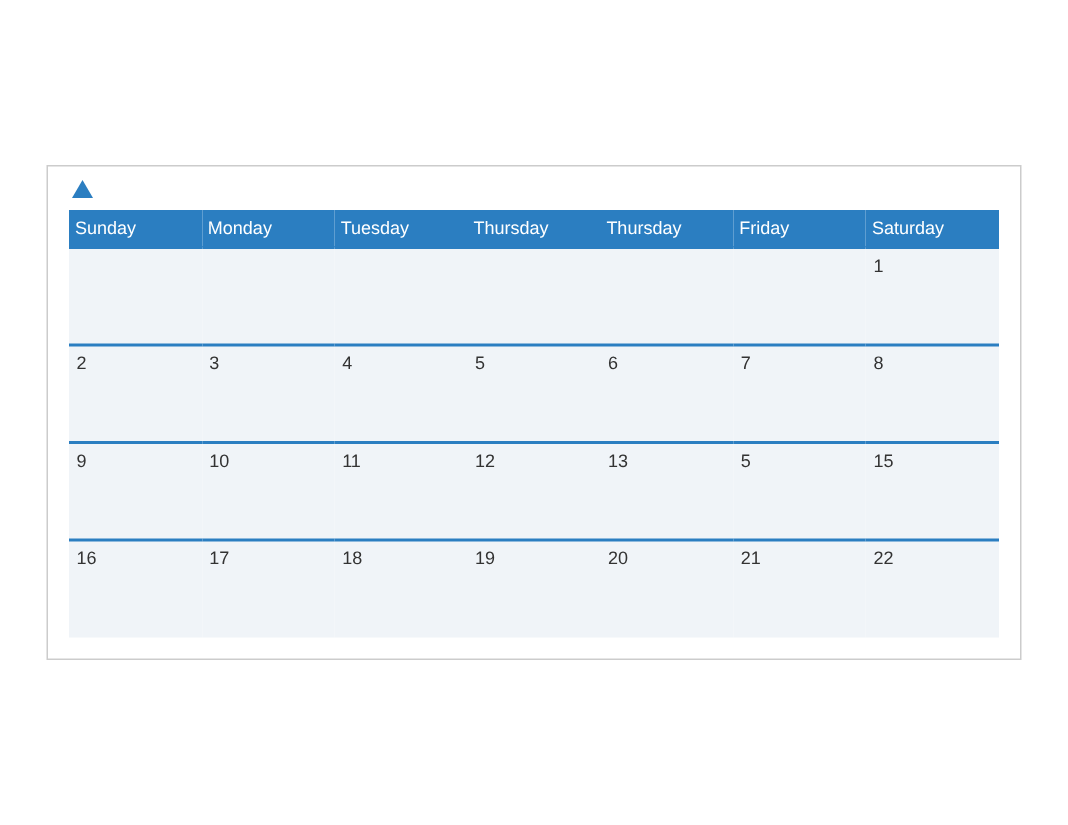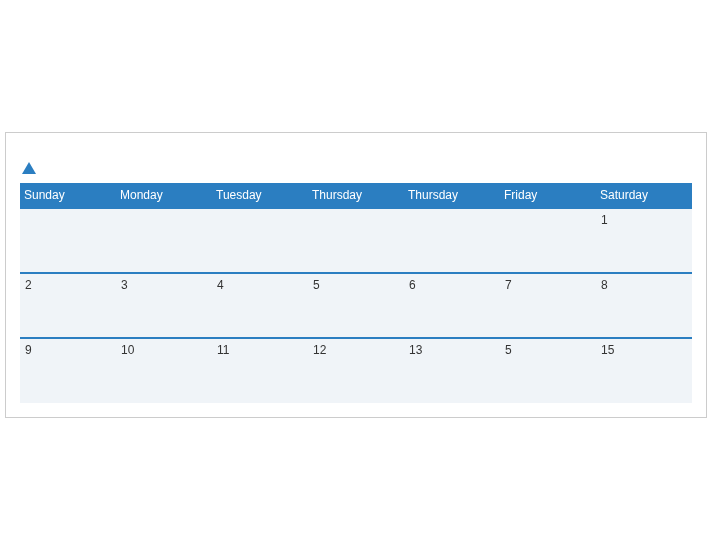--- a/index.html
+++ b/index.html
@@ -7,24 +7,24 @@
       background: #fff;
       font-family: Arial, sans-serif;
       display: flex;
       justify-content: center;
       align-items: center;
       width: 712px;
       height: 550px;
       overflow: hidden;
     }
     .calendar-container {
-      width: 702px;
+      width: 650px;
       background: #fff;
       border: 1px solid #ccc;
-      padding: 26px 14px 14px 14px;
+      padding: 6px 14px 14px 14px;
     }
     .calendar-header {
       display: flex;
       align-items: center;
       justify-content: space-between;
       margin-bottom: 8px;
       position: relative;
     }
     .logo-area {
       display: flex;
@@ -151,15 +151,24 @@
         </tr>
         <tr>
           <td><span class="day-num">9</span></td>
           <td><span class="day-num">10</span></td>
           <td><span class="day-num">11</span></td>
           <td><span class="day-num">12</span></td>
           <td><span class="day-num">13</span></td>
           <td><span class="day-num">5</span></td>
           <td><span class="day-num">15</span></td>
         </tr>
+        <tr>
+          <td><span class="day-num">16</span></td>
+          <td><span class="day-num">17</span></td>
+          <td><span class="day-num">18</span></td>
+          <td><span class="day-num">19</span></td>
+          <td><span class="day-num">20</span></td>
+          <td><span class="day-num">21</span></td>
+          <td><span class="day-num">22</span></td>
+        </tr>
       </tbody>
   </table>
 </div>
 
 </body></html>

